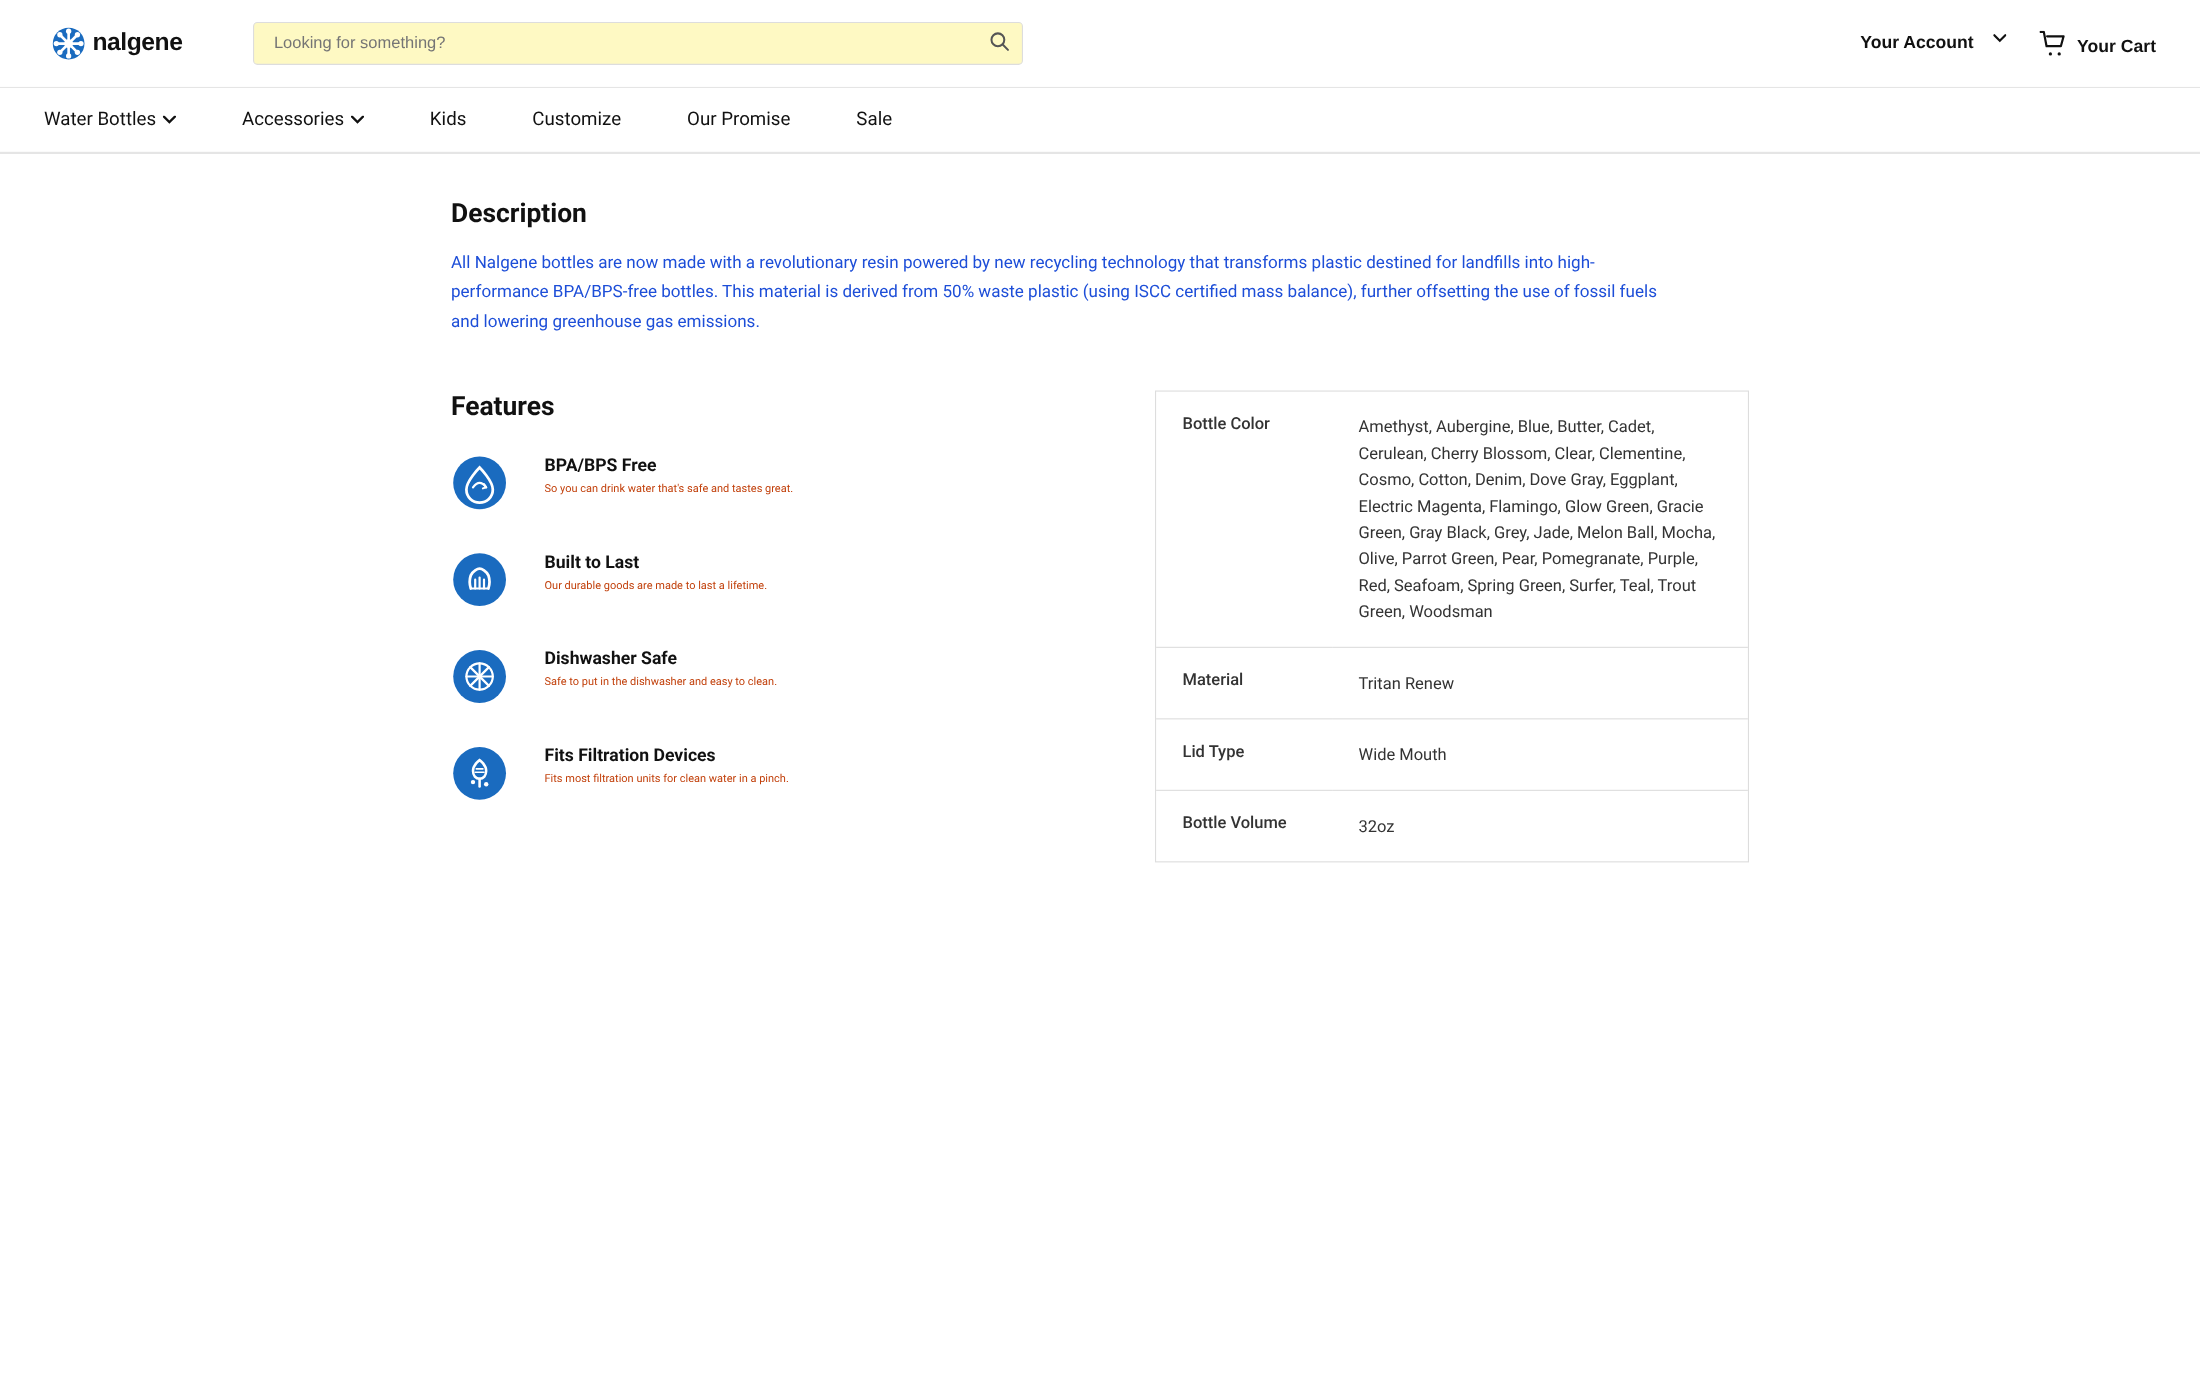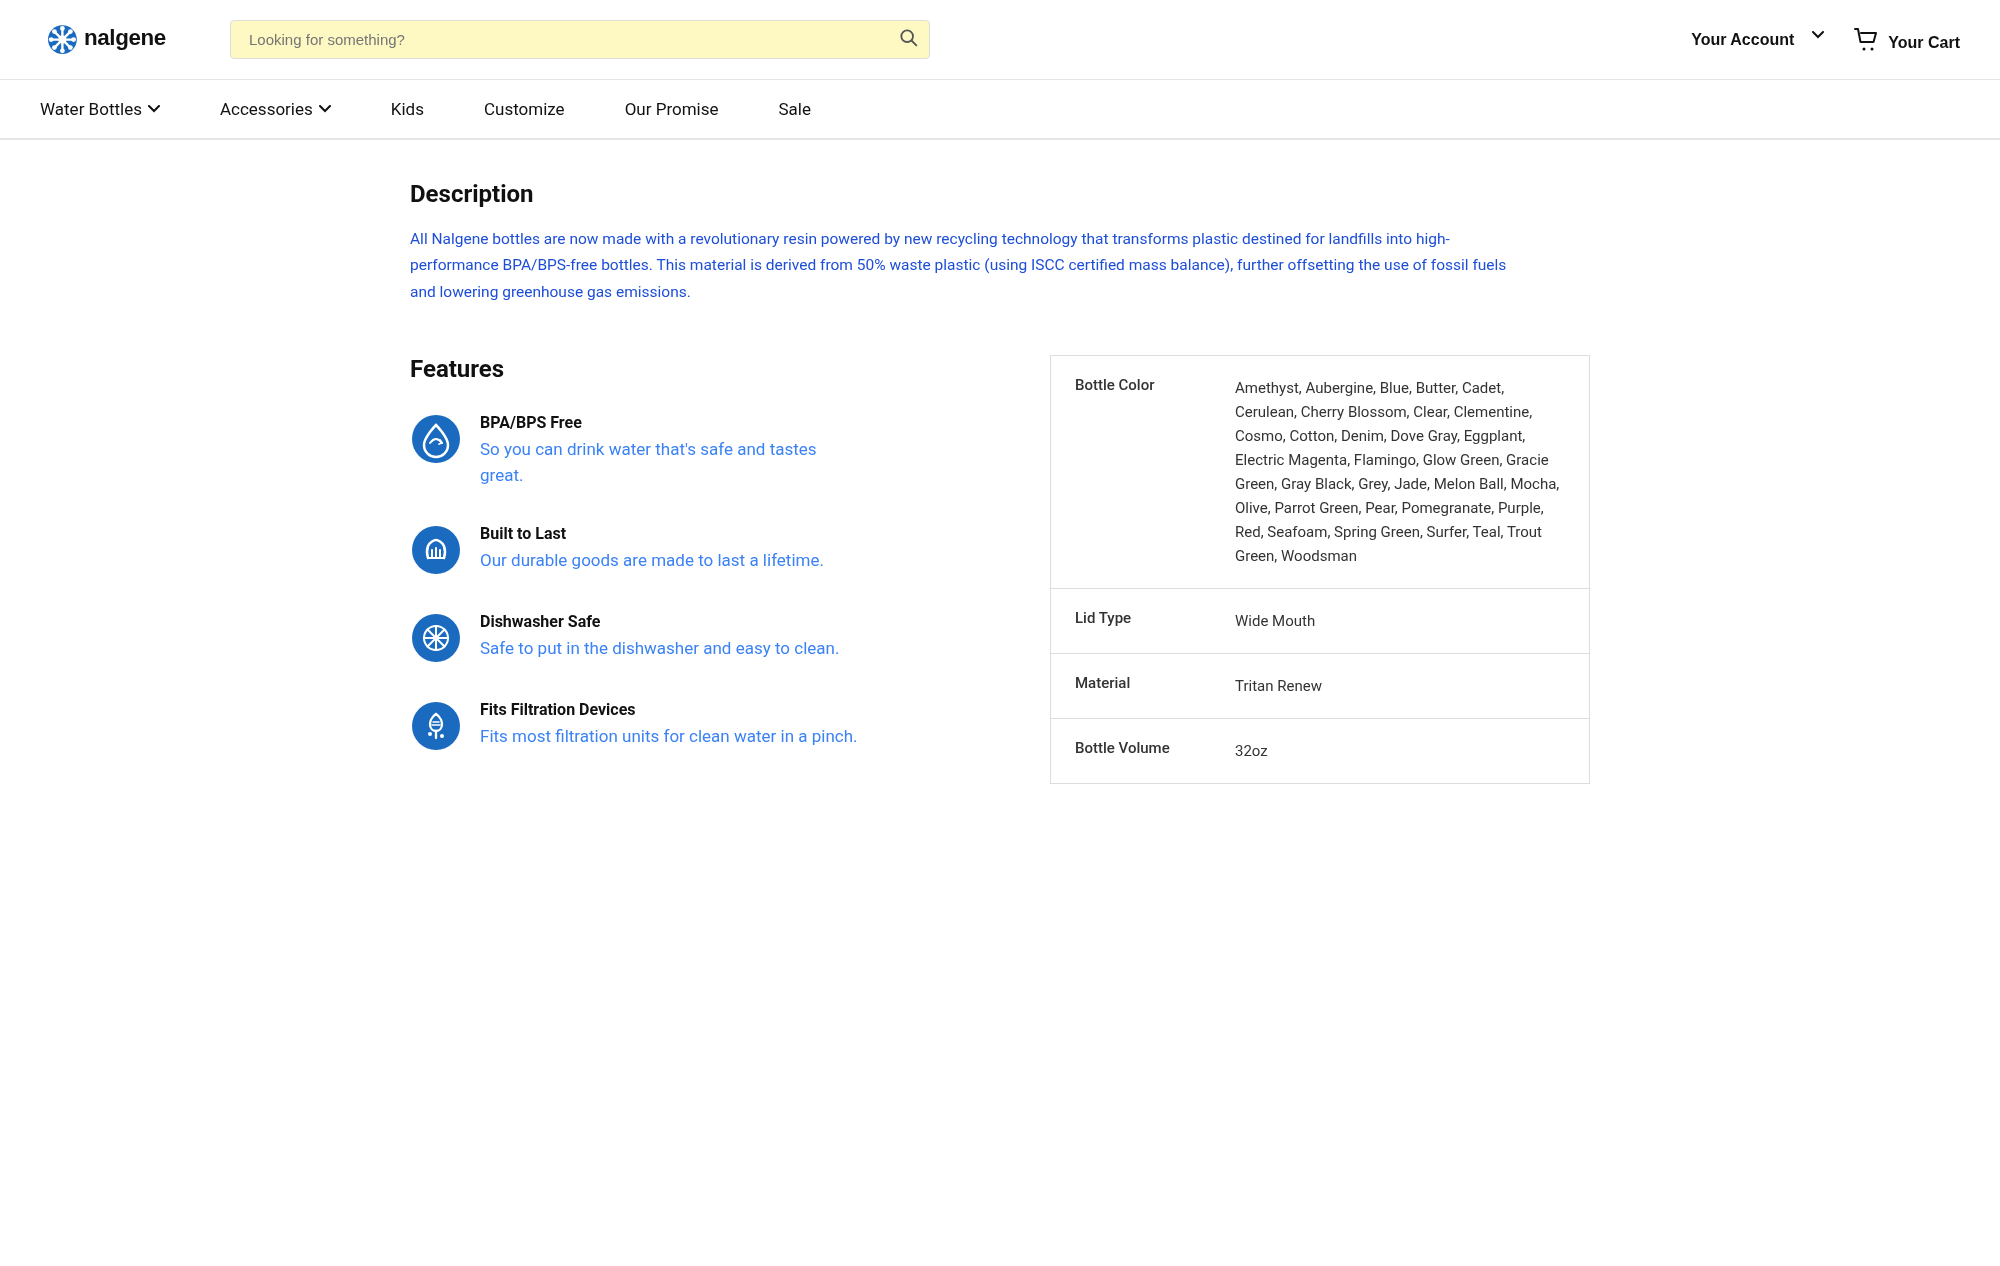--- a/index.html
+++ b/index.html
@@ -139,41 +139,41 @@
     }
     .features-title {
       font-size: 24px;
       font-weight: 700;
       margin-bottom: 30px;
       color: #111;
     }
     .feature-item {
       display: flex;
       align-items: flex-start;
-      gap: 18px;
+      gap: 33px;
       margin-bottom: 36px;
     }
     .feature-icon {
       width: 52px;
       height: 52px;
       flex-shrink: 0;
     }
     .feature-icon svg {
       width: 52px;
       height: 52px;
     }
     .feature-text h3 {
       font-size: 16px;
       font-weight: 700;
       margin-bottom: 5px;
       color: #111;
     }
     .feature-text p {
-      font-size: 17px;
-      color: #3b82f6;
+      font-size: 10px;
+      color: #c2410c;
       line-height: 1.5;
       max-width: 380px;
     }
 
     
     .specs-table {
       flex: 1;
       border: 1px solid #ddd;
       border-collapse: collapse;
     }
@@ -373,26 +373,26 @@
     </div>
 
     <div class="specs-table">
       <table>
         <tbody>
           <tr>
             <td>Bottle Color</td>
             <td>Amethyst, Aubergine, Blue, Butter, Cadet, Cerulean, Cherry Blossom, Clear, Clementine, Cosmo, Cotton, Denim, Dove Gray, Eggplant, Electric Magenta, Flamingo, Glow Green, Gracie Green, Gray Black, Grey, Jade, Melon Ball, Mocha, Olive, Parrot Green, Pear, Pomegranate, Purple, Red, Seafoam, Spring Green, Surfer, Teal, Trout Green, Woodsman</td>
           </tr>
           <tr>
+            <td>Material</td>
+            <td>Tritan Renew</td>
+          </tr>
+          <tr>
             <td>Lid Type</td>
             <td>Wide Mouth</td>
-          </tr>
-          <tr>
-            <td>Material</td>
-            <td>Tritan Renew</td>
           </tr>
           <tr>
             <td>Bottle Volume</td>
             <td>32oz</td>
           </tr>
         </tbody>
       </table>
     </div>
 
   </section>

